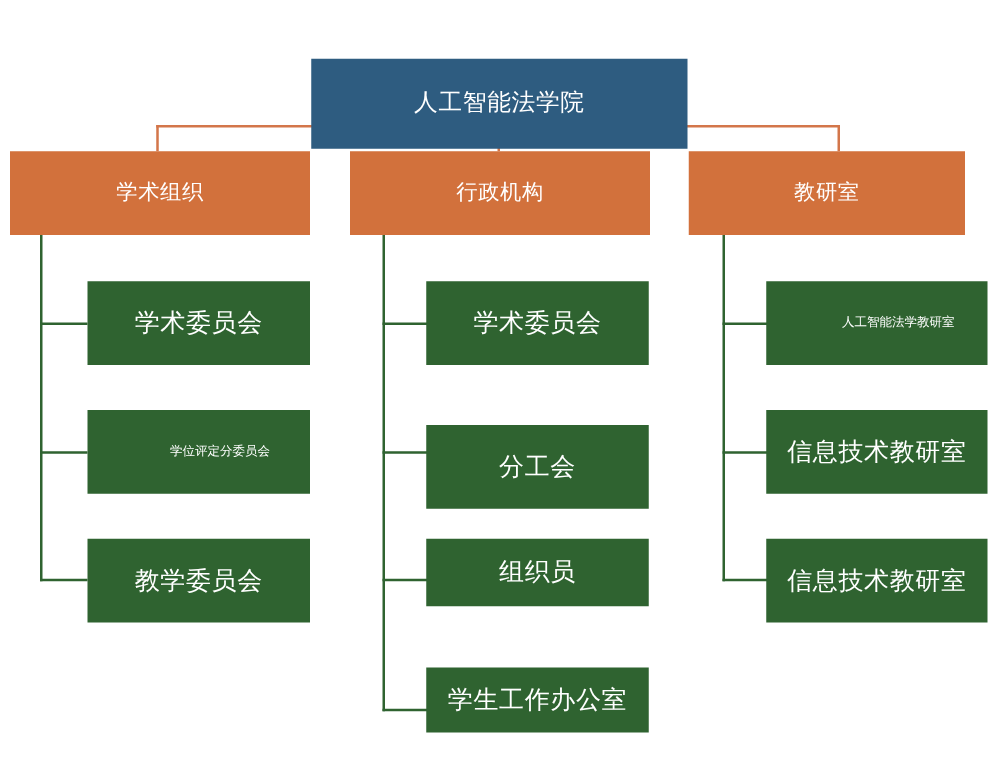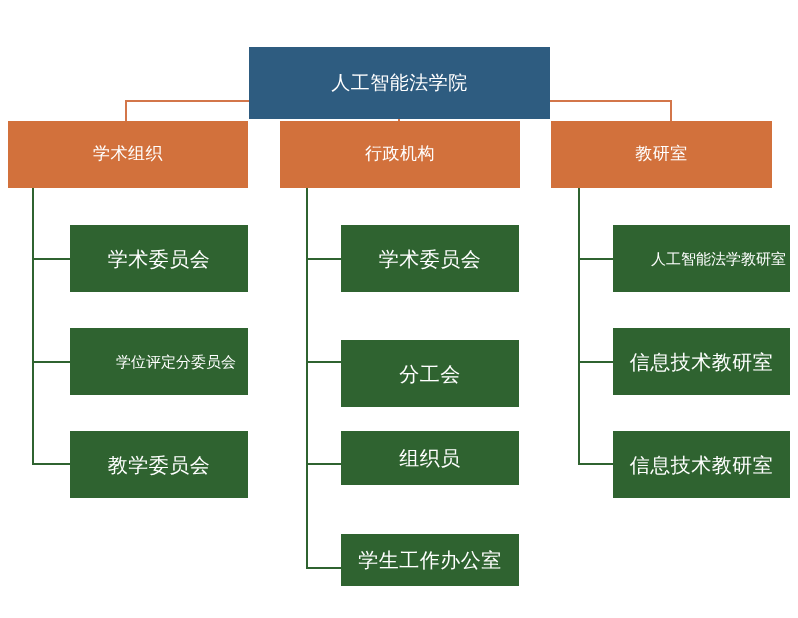--- a/index.html
+++ b/index.html
@@ -34,21 +34,21 @@
   }
   .node-branch {
     background: #D2713C;
     font-size: 17px;
   }
   .node-leaf {
     background: #2F6330;
     font-size: 20px;
   }
   .node-leaf.tight {
-    font-size: 15px;
+    font-size: 10px;
     letter-spacing: 0px;
     padding-left: 34px;
   }
   .conn {
     position: absolute;
     z-index: 1;
   }
   .conn-orange {
     background: #D3764A;
   }

